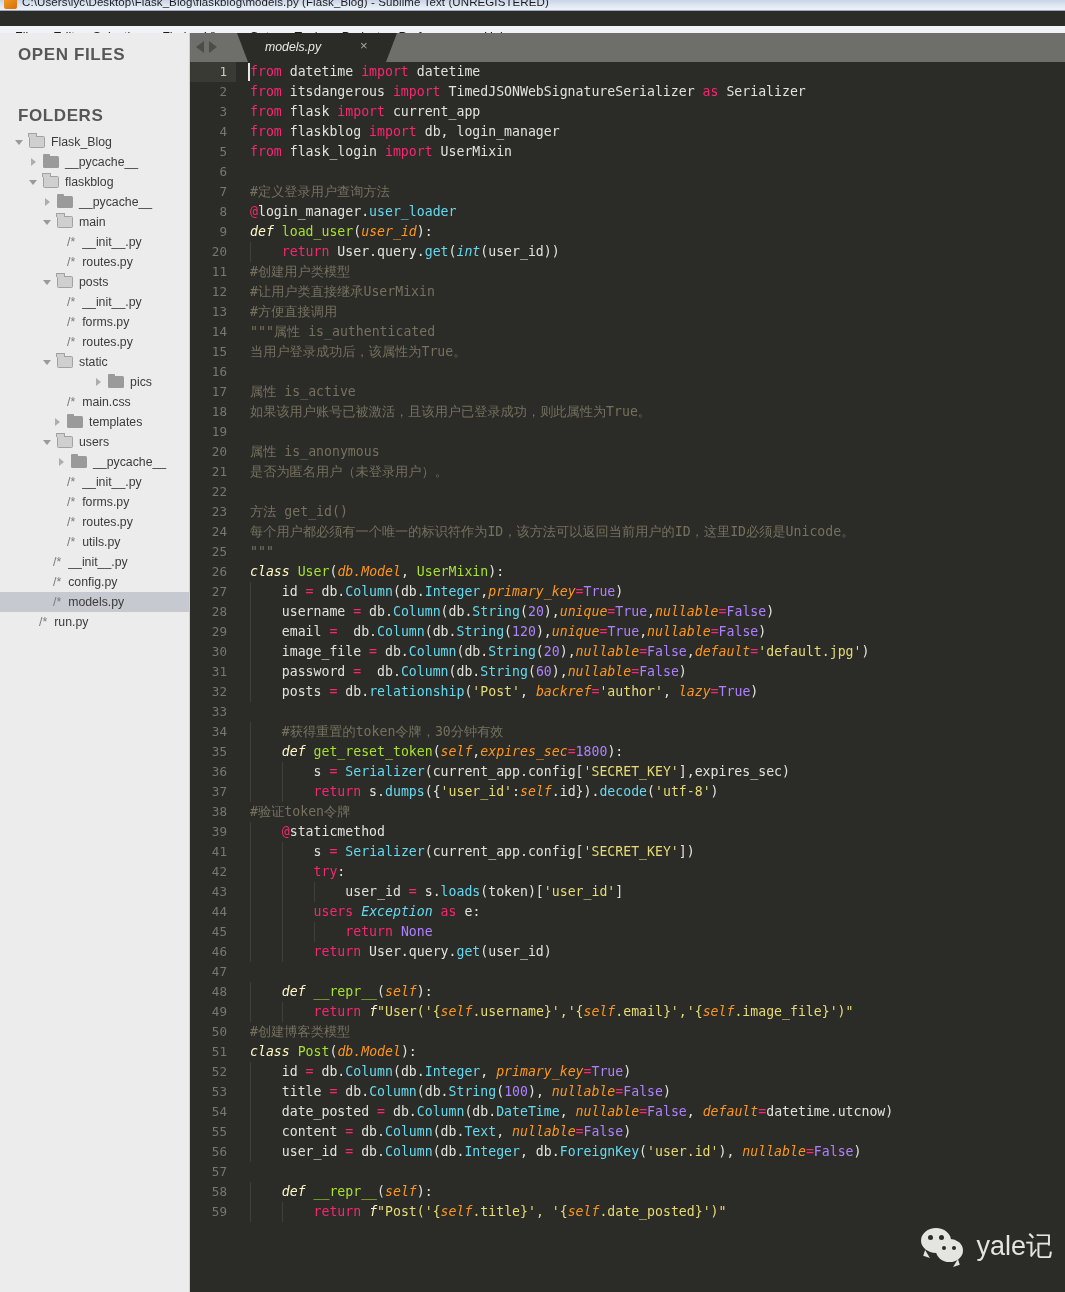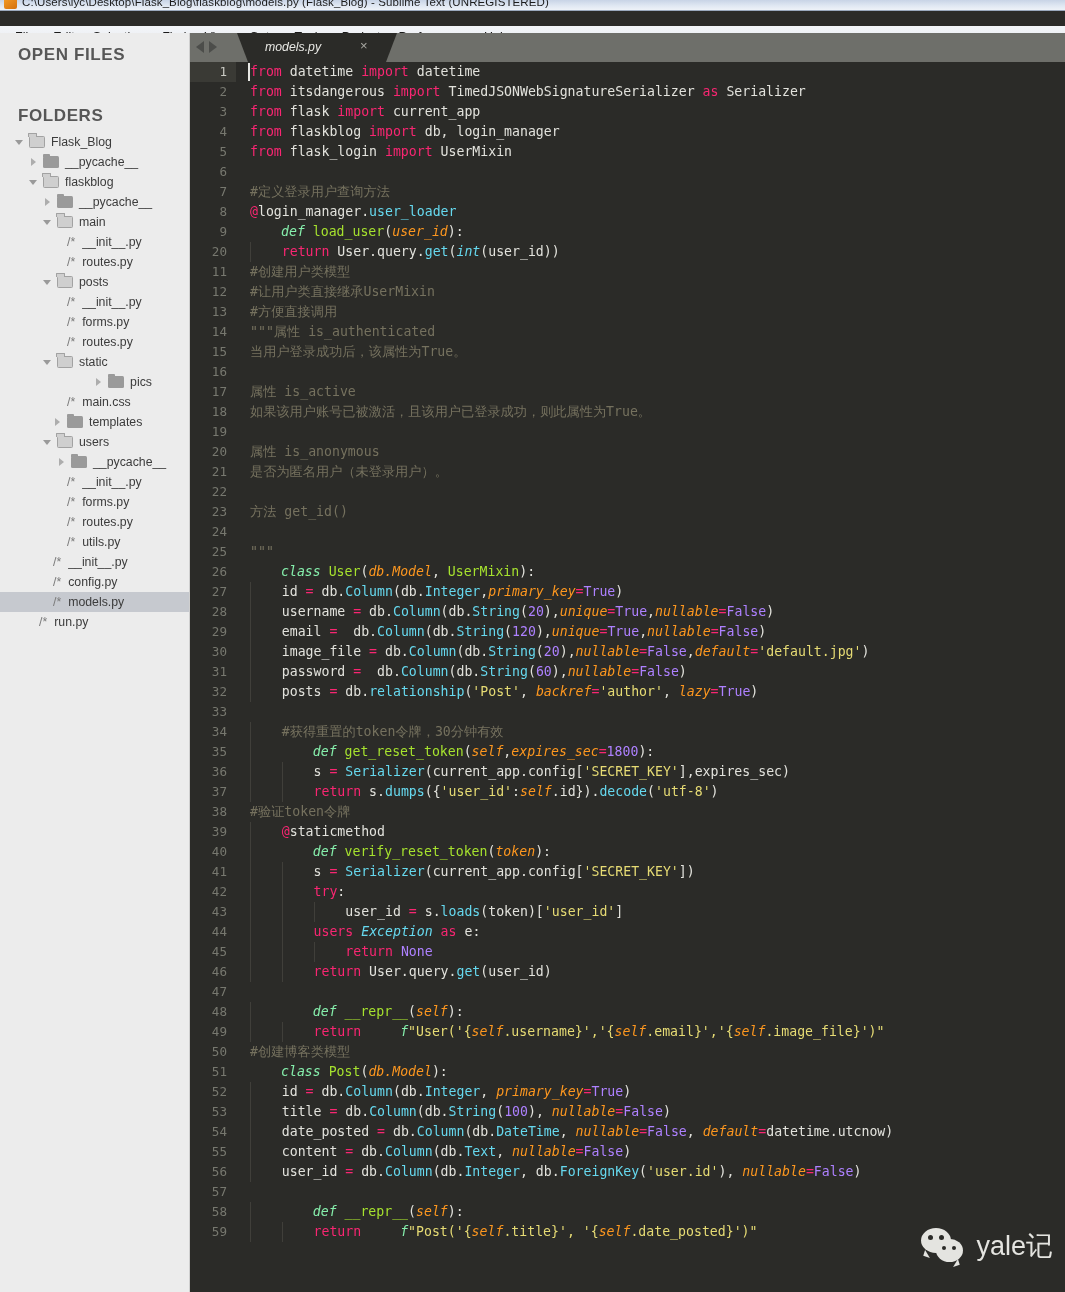--- a/index.html
+++ b/index.html
@@ -177,21 +177,21 @@
   }
 
   
   .guide {
     position: absolute; top: 0; width: 1px; height: 20px;
     background: #403f3a;
   }
 
   
   .kw   { color: #f92672; }                         
-  .kw2  { color: #86efac; font-style: italic; margin-left: 31px; }     
+  .kw2  { color: #fef9c3; font-style: italic; }     
   .fn   { color: #a6e22e; }                         
   .param{ color: #fd971f; font-style: italic; }     
   .num  { color: #ae81ff; }                         
   .str  { color: #e6db74; }                         
   .com  { color: #75715e; }                         
   .builtin { color: #66d9ef; font-style: italic; }  
   .attr { color: #66d9ef; }                         
   .op   { color: #f92672; }                         
   .pl   { color: #e2e2dc; }                         
 
@@ -418,37 +418,36 @@
       <div class="cl"><span class="gutter">14</span><span class="code"><span class="com">"""属性 is_authenticated</span></span></div>
       <div class="cl"><span class="gutter">15</span><span class="code"><span class="com">当用户登录成功后，该属性为True。</span></span></div>
       <div class="cl"><span class="gutter">16</span><span class="code"></span></div>
       <div class="cl"><span class="gutter">17</span><span class="code"><span class="com">属性 is_active</span></span></div>
       <div class="cl"><span class="gutter">18</span><span class="code"><span class="com">如果该用户账号已被激活，且该用户已登录成功，则此属性为True。</span></span></div>
       <div class="cl"><span class="gutter">19</span><span class="code"></span></div>
       <div class="cl"><span class="gutter">20</span><span class="code"><span class="com">属性 is_anonymous</span></span></div>
       <div class="cl"><span class="gutter">21</span><span class="code"><span class="com">是否为匿名用户（未登录用户）。</span></span></div>
       <div class="cl"><span class="gutter">22</span><span class="code"></span></div>
       <div class="cl"><span class="gutter">23</span><span class="code"><span class="com">方法 get_id()</span></span></div>
-      <div class="cl"><span class="gutter">24</span></div>
+      <div class="cl"><span class="gutter">24</span><span class="code"><span class="com">每个用户都必须有一个唯一的标识符作为ID，该方法可以返回当前用户的ID，这里ID必须是Unicode。</span></span></div>
       <div class="cl"><span class="gutter">25</span><span class="code"><span class="com">"""</span></span></div>
       <div class="cl"><span class="gutter">26</span><span class="code"><span class="kw2">class</span><span class="pl"> </span><span class="fn">User</span><span class="pl">(</span><span class="param">db.Model</span><span class="pl">, </span><span class="fn">UserMixin</span><span class="pl">):</span></span></div>
       <div class="cl"><span class="gutter">27</span><span class="guide" style="left: 60px;"></span><span class="code"><span class="pl">    id </span><span class="op">=</span><span class="pl"> db.</span><span class="attr">Column</span><span class="pl">(db.</span><span class="attr">Integer</span><span class="pl">,</span><span class="param">primary_key</span><span class="op">=</span><span class="num">True</span><span class="pl">)</span></span></div>
       <div class="cl"><span class="gutter">28</span><span class="guide" style="left: 60px;"></span><span class="code"><span class="pl">    username </span><span class="op">=</span><span class="pl"> db.</span><span class="attr">Column</span><span class="pl">(db.</span><span class="attr">String</span><span class="pl">(</span><span class="num">20</span><span class="pl">),</span><span class="param">unique</span><span class="op">=</span><span class="num">True</span><span class="pl">,</span><span class="param">nullable</span><span class="op">=</span><span class="num">False</span><span class="pl">)</span></span></div>
       <div class="cl"><span class="gutter">29</span><span class="guide" style="left: 60px;"></span><span class="code"><span class="pl">    email </span><span class="op">=</span><span class="pl">  db.</span><span class="attr">Column</span><span class="pl">(db.</span><span class="attr">String</span><span class="pl">(</span><span class="num">120</span><span class="pl">),</span><span class="param">unique</span><span class="op">=</span><span class="num">True</span><span class="pl">,</span><span class="param">nullable</span><span class="op">=</span><span class="num">False</span><span class="pl">)</span></span></div>
       <div class="cl"><span class="gutter">30</span><span class="guide" style="left: 60px;"></span><span class="code"><span class="pl">    image_file </span><span class="op">=</span><span class="pl"> db.</span><span class="attr">Column</span><span class="pl">(db.</span><span class="attr">String</span><span class="pl">(</span><span class="num">20</span><span class="pl">),</span><span class="param">nullable</span><span class="op">=</span><span class="num">False</span><span class="pl">,</span><span class="param">default</span><span class="op">=</span><span class="str">'default.jpg'</span><span class="pl">)</span></span></div>
       <div class="cl"><span class="gutter">31</span><span class="guide" style="left: 60px;"></span><span class="code"><span class="pl">    password </span><span class="op">=</span><span class="pl">  db.</span><span class="attr">Column</span><span class="pl">(db.</span><span class="attr">String</span><span class="pl">(</span><span class="num">60</span><span class="pl">),</span><span class="param">nullable</span><span class="op">=</span><span class="num">False</span><span class="pl">)</span></span></div>
       <div class="cl"><span class="gutter">32</span><span class="guide" style="left: 60px;"></span><span class="code"><span class="pl">    posts </span><span class="op">=</span><span class="pl"> db.</span><span class="attr">relationship</span><span class="pl">(</span><span class="str">'Post'</span><span class="pl">, </span><span class="param">backref</span><span class="op">=</span><span class="str">'author'</span><span class="pl">, </span><span class="param">lazy</span><span class="op">=</span><span class="num">True</span><span class="pl">)</span></span></div>
       <div class="cl"><span class="gutter">33</span><span class="code"></span></div>
       <div class="cl"><span class="gutter">34</span><span class="guide" style="left: 60px;"></span><span class="code"><span class="pl">    </span><span class="com">#获得重置的token令牌，30分钟有效</span></span></div>
       <div class="cl"><span class="gutter">35</span><span class="guide" style="left: 60px;"></span><span class="code"><span class="pl">    </span><span class="kw2">def</span><span class="pl"> </span><span class="fn">get_reset_token</span><span class="pl">(</span><span class="param">self</span><span class="pl">,</span><span class="param">expires_sec</span><span class="op">=</span><span class="num">1800</span><span class="pl">):</span></span></div>
       <div class="cl"><span class="gutter">36</span><span class="guide" style="left: 60px;"></span><span class="guide" style="left: 91.8px;"></span><span class="code"><span class="pl">        s </span><span class="op">=</span><span class="pl"> </span><span class="attr">Serializer</span><span class="pl">(current_app.config[</span><span class="str">'SECRET_KEY'</span><span class="pl">],expires_sec)</span></span></div>
       <div class="cl"><span class="gutter">37</span><span class="guide" style="left: 60px;"></span><span class="guide" style="left: 91.8px;"></span><span class="code"><span class="pl">        </span><span class="kw">return</span><span class="pl"> s.</span><span class="attr">dumps</span><span class="pl">({</span><span class="str">'user_id'</span><span class="pl">:</span><span class="param">self</span><span class="pl">.id}).</span><span class="attr">decode</span><span class="pl">(</span><span class="str">'utf-8'</span><span class="pl">)</span></span></div>
       <div class="cl"><span class="gutter">38</span><span class="code"><span class="com">#验证token令牌</span></span></div>
       <div class="cl"><span class="gutter">39</span><span class="guide" style="left: 60px;"></span><span class="code"><span class="pl">    </span><span class="op">@</span><span class="pl">staticmethod</span></span></div>
-      <div class="cl"><span class="gutter">40</span><span class="guide" style="left: 60px;"></span><span class="code"><span class="pl">    </span><span class="kw2">def</span><span class="pl"> </span><span class="fn">verify_reset_token</span><span class="pl">(</span><span class="param">token</span><span class="pl">):</span></span></div>
       <div class="cl"><span class="gutter">41</span><span class="guide" style="left: 60px;"></span><span class="guide" style="left: 91.8px;"></span><span class="code"><span class="pl">        s </span><span class="op">=</span><span class="pl"> </span><span class="attr">Serializer</span><span class="pl">(current_app.config[</span><span class="str">'SECRET_KEY'</span><span class="pl">])</span></span></div>
       <div class="cl"><span class="gutter">42</span><span class="guide" style="left: 60px;"></span><span class="guide" style="left: 91.8px;"></span><span class="code"><span class="pl">        </span><span class="kw">try</span><span class="pl">:</span></span></div>
       <div class="cl"><span class="gutter">43</span><span class="guide" style="left: 60px;"></span><span class="guide" style="left: 91.8px;"></span><span class="guide" style="left: 123.6px;"></span><span class="code"><span class="pl">            user_id </span><span class="op">=</span><span class="pl"> s.</span><span class="attr">loads</span><span class="pl">(token)[</span><span class="str">'user_id'</span><span class="pl">]</span></span></div>
       <div class="cl"><span class="gutter">44</span><span class="guide" style="left: 60px;"></span><span class="guide" style="left: 91.8px;"></span><span class="code"><span class="pl">        </span><span class="kw">users</span><span class="pl"> </span><span class="builtin">Exception</span><span class="pl"> </span><span class="kw">as</span><span class="pl"> e:</span></span></div>
       <div class="cl"><span class="gutter">45</span><span class="guide" style="left: 60px;"></span><span class="guide" style="left: 91.8px;"></span><span class="guide" style="left: 123.6px;"></span><span class="code"><span class="pl">            </span><span class="kw">return</span><span class="pl"> </span><span class="num">None</span></span></div>
       <div class="cl"><span class="gutter">46</span><span class="guide" style="left: 60px;"></span><span class="guide" style="left: 91.8px;"></span><span class="code"><span class="pl">        </span><span class="kw">return</span><span class="pl"> User.query.</span><span class="attr">get</span><span class="pl">(user_id)</span></span></div>
       <div class="cl"><span class="gutter">47</span><span class="code"></span></div>
       <div class="cl"><span class="gutter">48</span><span class="guide" style="left: 60px;"></span><span class="code"><span class="pl">    </span><span class="kw2">def</span><span class="pl"> </span><span class="fn">__repr__</span><span class="pl">(</span><span class="param">self</span><span class="pl">):</span></span></div>
       <div class="cl"><span class="gutter">49</span><span class="guide" style="left: 60px;"></span><span class="guide" style="left: 91.8px;"></span><span class="code"><span class="pl">        </span><span class="kw">return</span><span class="pl"> </span><span class="kw2">f</span><span class="str">"User('{</span><span class="param">self</span><span class="str">.username}','{</span><span class="param">self</span><span class="str">.email}','{</span><span class="param">self</span><span class="str">.image_file}')"</span></span></div>
       <div class="cl"><span class="gutter">50</span><span class="code"><span class="com">#创建博客类模型</span></span></div>

